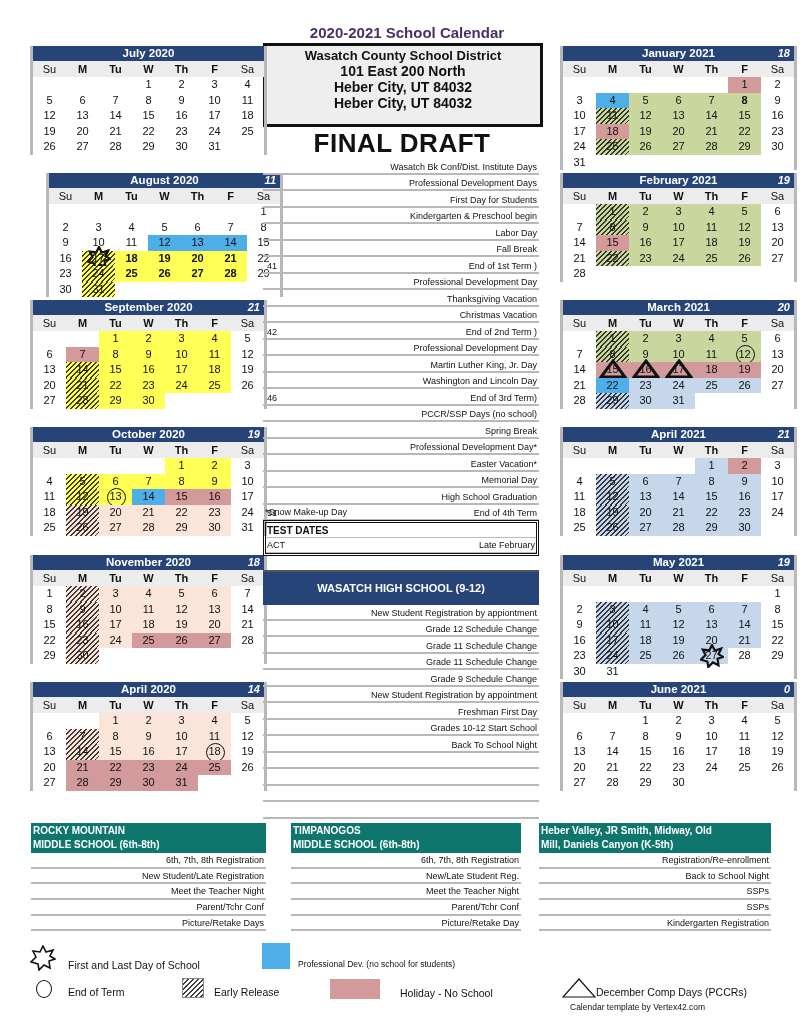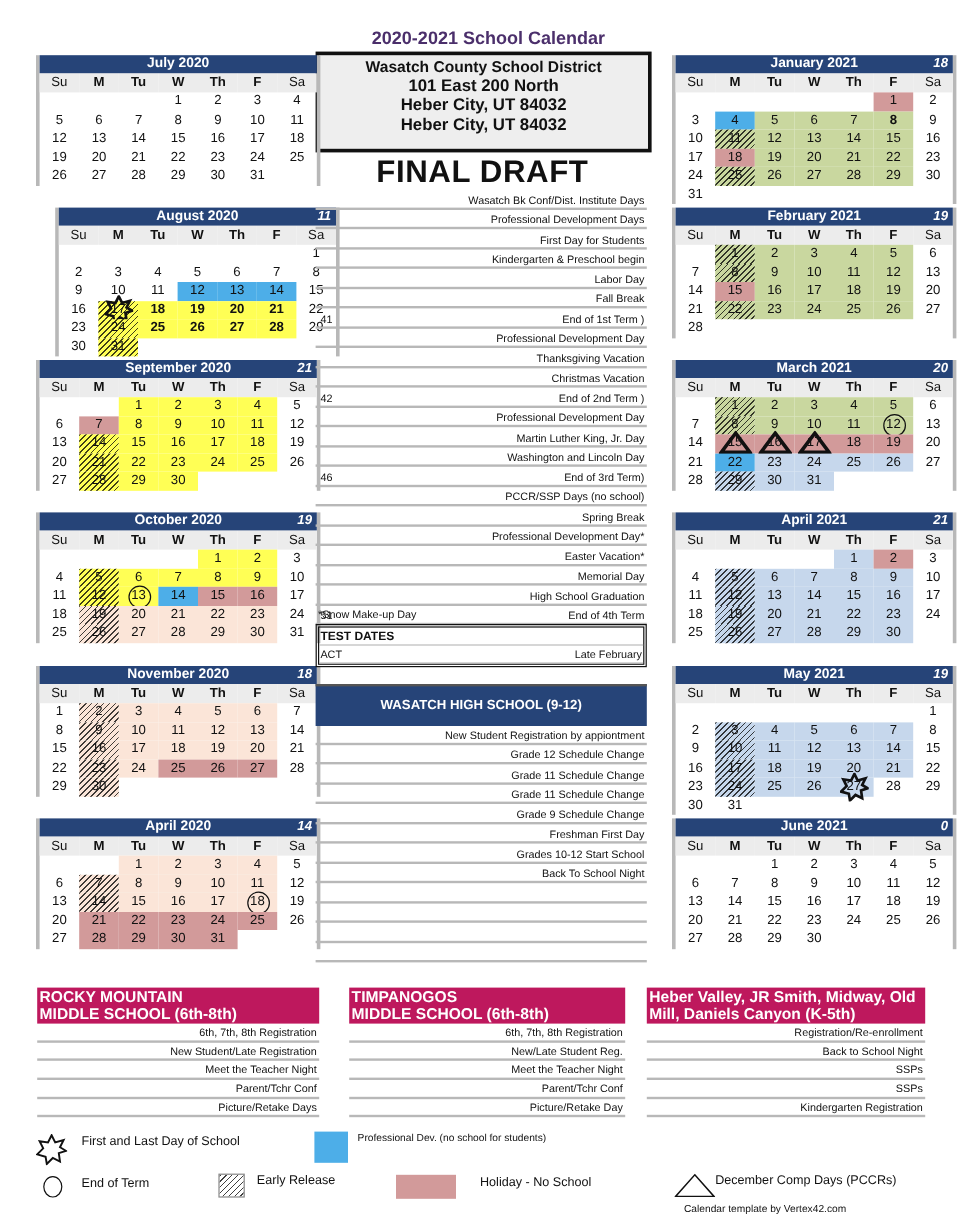--- a/index.html
+++ b/index.html
@@ -40,25 +40,25 @@
   .evt { height: 16.5px; border-bottom: 2px solid #b8b8b8; font-size: 9px; display: flex; justify-content: space-between; align-items: flex-end; padding: 0 2px 1px 4px; }
   .evt .num { font-size: 9px; }
   .snow { left: 265px; top: 507px; font-size: 9px; }
   .tests { left: 263px; top: 520px; width: 276px; border: 3px double #111; }
   .tests .row { font-size: 9px; display: flex; justify-content: space-between; height: 15px; line-height: 15px; padding: 0 1px; border-bottom: 1px solid #bbb; }
   .tests .row.head { font-weight: bold; font-size: 10px; }
   .hs-head { left: 263px; top: 570px; width: 276px; height: 35px; background: #264478; color: #fff; font-weight: bold; font-size: 11px; text-align: center; line-height: 32px; border-top: 2px solid #555; }
 
   
   .school { position: absolute; top: 823px; }
-  .school .head { background: #be185d; color: #fff; font-weight: bold; font-size: 13px; padding: 1px 2px; line-height: 14px; height: 30px; }
+  .school .head { background: #0f766e; color: #fff; font-weight: bold; font-size: 10px; padding: 1px 2px; line-height: 14px; height: 30px; }
   .school .row { height: 15.7px; border-bottom: 2px solid #b8b8b8; font-size: 9px; text-align: right; padding-right: 2px; line-height: 15px; }
 
   
-  .legend-item { position: absolute; font-size: 10.5px; display: flex; align-items: flex-start; gap: 8px; }
+  .legend-item { position: absolute; font-size: 10.5px; display: flex; align-items: flex-end; gap: 8px; }
   .sw { display: inline-block; }
   .credit { left: 570px; top: 1002px; font-size: 8.5px; }
 </style>
 </head>
 <body>
 
 <div class="abs title">2020-2021 School Calendar</div>
 <div class="abs district">
   <div class="name">Wasatch County School District</div>
   <div class="line">101 East 200 North</div>
@@ -778,20 +778,23 @@
     <div class="evt" style="justify-content: flex-end;">
       <span>Grade 11 Schedule Change</span>
     </div>
     <div class="evt" style="justify-content: flex-end;">
       <span>Grade 11 Schedule Change</span>
     </div>
     <div class="evt" style="justify-content: flex-end;">
       <span>Grade 9 Schedule Change</span>
     </div>
     <div class="evt" style="justify-content: flex-end;">
+      <span>New Student Registration by appointment</span>
+    </div>
+    <div class="evt" style="justify-content: flex-end;">
       <span>Freshman First Day</span>
     </div>
     <div class="evt" style="justify-content: flex-end;">
       <span>Grades 10-12 Start School</span>
     </div>
     <div class="evt" style="justify-content: flex-end;">
       <span>Back To School Night</span>
     </div>
     <div class="evt" style="justify-content: flex-end;">
       <span></span>

